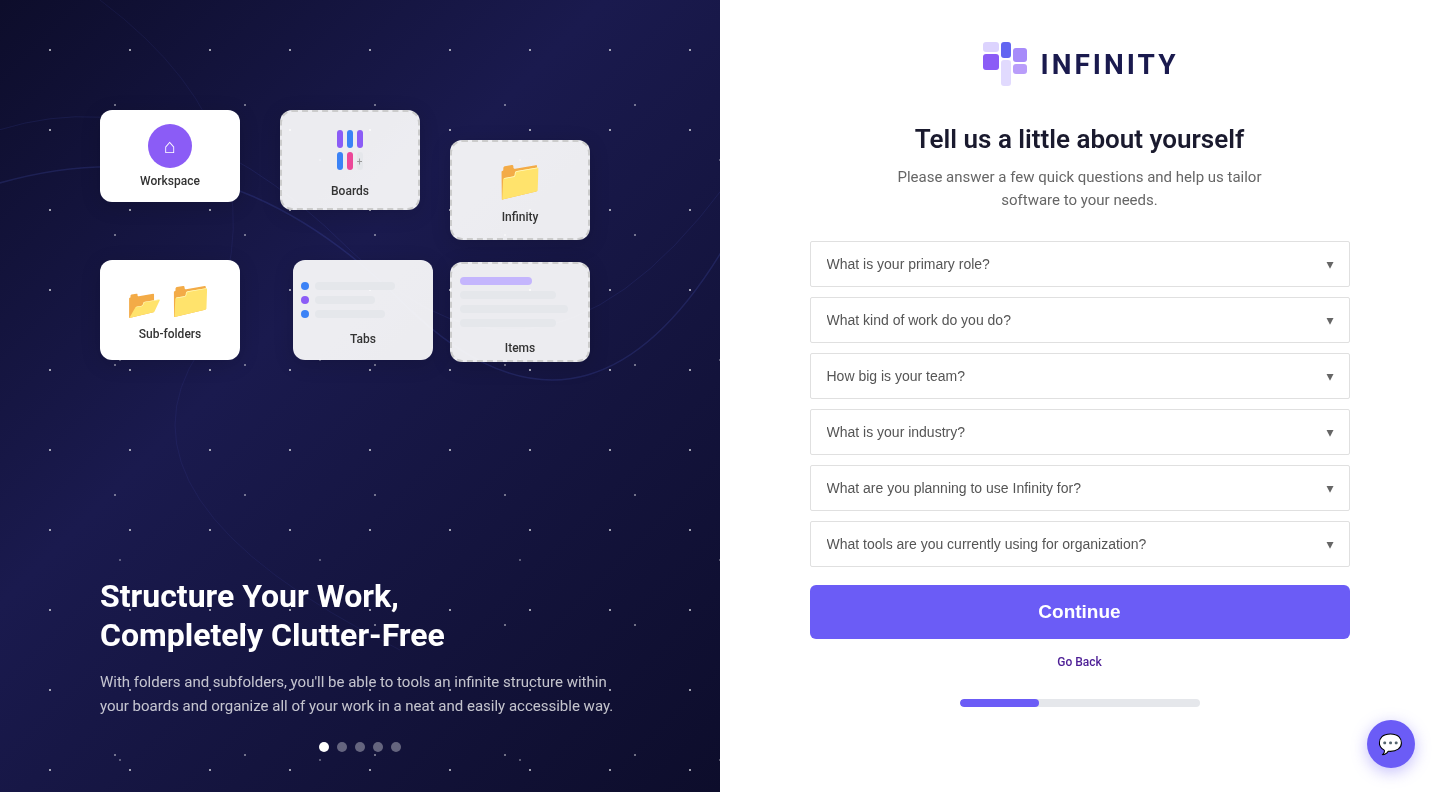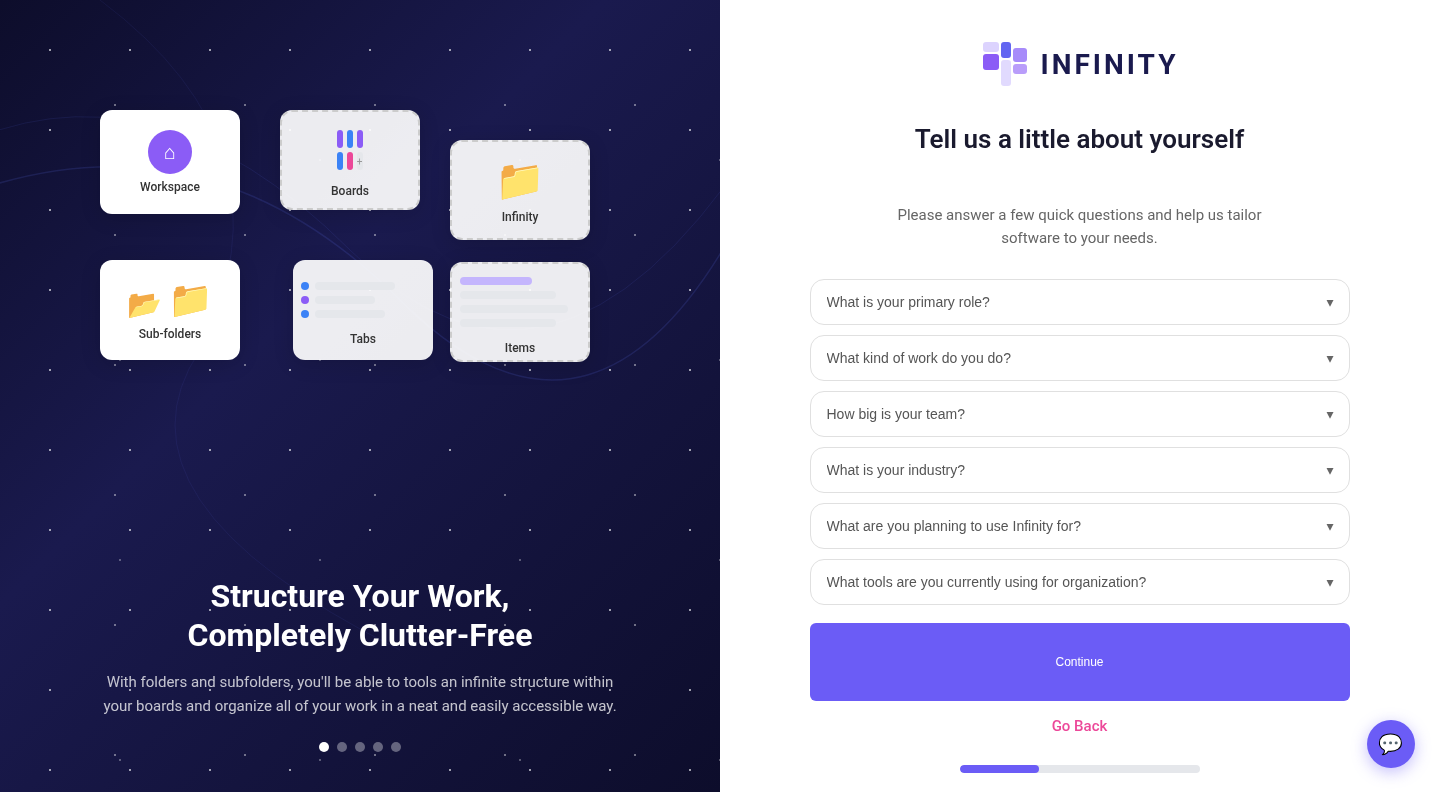--- a/index.html
+++ b/index.html
@@ -57,21 +57,21 @@
       border-radius: 12px;
       display: flex;
       flex-direction: column;
       align-items: center;
       justify-content: center;
       box-shadow: 0 4px 20px rgba(0,0,0,0.15);
     }
 
     .card-workspace {
       width: 140px;
-      height: 104px;
+      height: 92px;
       left: 30px;
       top: 10px;
     }
 
     .card-boards {
       width: 140px;
       height: 100px;
       left: 210px;
       top: 10px;
       border: 2px dashed #ccc;
@@ -202,21 +202,20 @@
       border-radius: 4px;
       background: #e5e7eb;
     }
     .item-line-bar.short { width: 60%; }
     .item-line-bar.medium { width: 80%; }
     .item-line-bar.long { width: 90%; }
 
     .text-content {
       position: relative;
       z-index: 10;
-      text-align: center;
       padding: 0 60px;
     }
 
     .headline {
       font-size: 32px;
       font-weight: 700;
       color: white;
       line-height: 1.2;
       margin-bottom: 16px;
     }
@@ -287,74 +286,73 @@
       text-align: center;
     }
 
     .form-subtitle {
       font-size: 15px;
       color: #666;
       text-align: center;
       margin-bottom: 30px;
       line-height: 1.5;
       max-width: 380px;
-      margin-top: 38px;
     }
 
     .form-container {
       width: 100%;
       max-width: 540px;
     }
 
     .dropdown-wrapper {
       position: relative;
       width: 100%;
       margin-bottom: 10px;
     }
 
     .dropdown-wrapper select {
       width: 100%;
       padding: 14px 40px 14px 16px;
       border: 1.5px solid #e0e0e0;
-      border-radius: 14px;
+      border-radius: 2px;
       font-size: 14px;
       color: #555;
       background: white;
       appearance: none;
       cursor: pointer;
       outline: none;
     }
 
     .dropdown-arrow {
       position: absolute;
       right: 16px;
       top: 50%;
       transform: translateY(-50%);
       pointer-events: none;
       color: #666;
       font-size: 14px;
     }
 
     .continue-btn {
       width: 100%;
-      padding: 32px;
+      padding: 16px;
       background: #6b5cf6;
       color: white;
       border: none;
       border-radius: 6px;
-      font-size: 12px;
-      font-weight: 400;
+      font-size: 19px;
+      font-weight: 700;
       cursor: pointer;
       margin-top: 8px;
       margin-bottom: 16px;
     }
 
     .go-back {
-      color: #ec4899;
-      font-size: 15px;
+      color: #4c1d95;
+      font-size: 12px;
       font-weight: 500;
       text-decoration: none;
       cursor: pointer;
       display: block;
       text-align: center;
       margin-bottom: 30px;
     }
 
     
     .progress-container {

